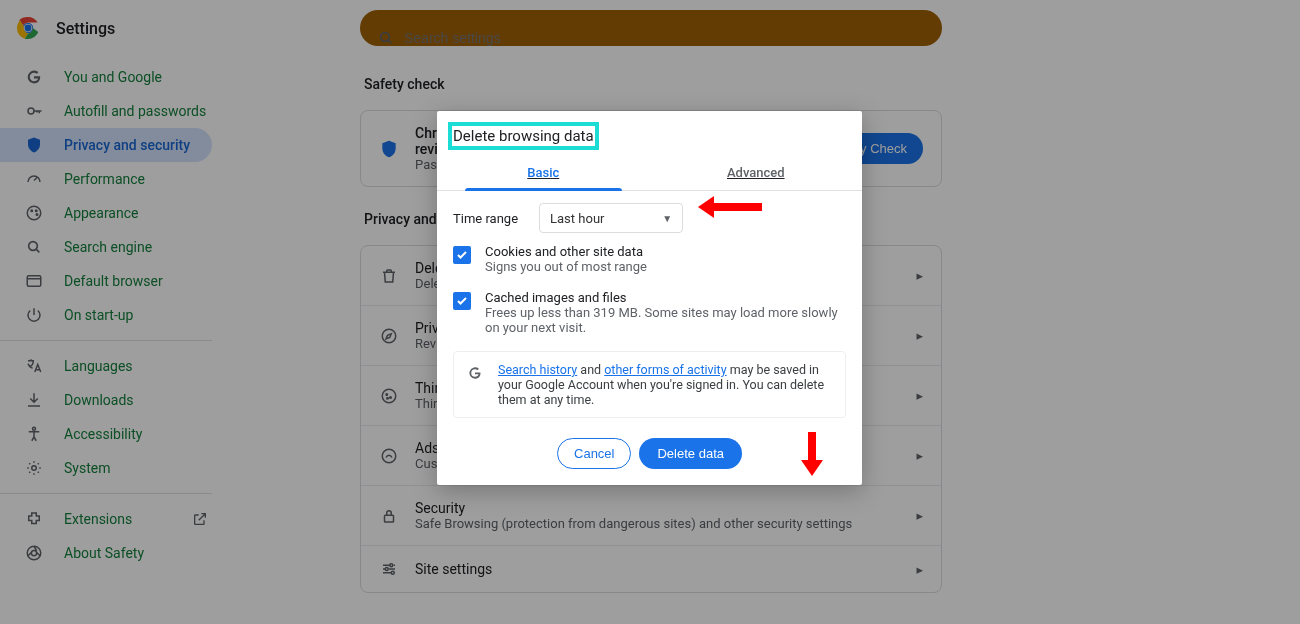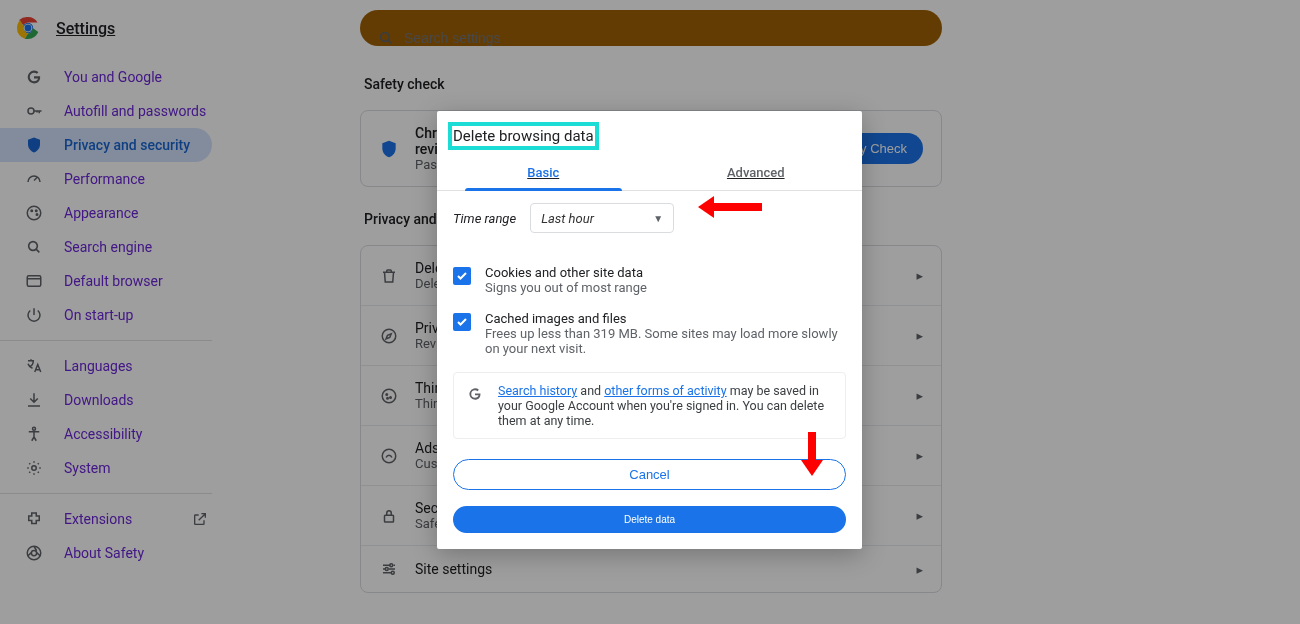--- a/index.html
+++ b/index.html
@@ -2,29 +2,29 @@
 <html><head>
   <meta charset="utf-8">
   <style>
     * { box-sizing: border-box; margin: 0; padding: 0; }
     html, body { width: 1300px; height: 624px; overflow: hidden; font-family: "Segoe UI", Roboto, Arial, sans-serif; font-size: 13px; color: #202124; }
     body { background: #fff; position: relative; }
 
     
     .header { display: flex; align-items: center; height: 56px; padding: 0 16px; }
     .header-left { display: flex; align-items: center; gap: 16px; width: 344px; }
-    .header-title { font-size: 16px; font-weight: 500; text-decoration: underline; }
+    .header-title { font-size: 16px; font-weight: 500; }
     .chrome-logo { width: 24px; height: 24px; }
     .search-wrap { flex: 0 0 582px; }
     .search-box { display: flex; align-items: flex-end; height: 36px; border-radius: 20px; background: #a16207; padding: 0 18px; color: #5f6368; gap: 10px; }
     .search-box input { border: none; background: transparent; outline: none; flex: 1; font-size: 14px; color: #202124; }
 
     
     .sidebar { position: absolute; left: 0; top: 56px; width: 256px; padding-top: 4px; }
-    .nav-item { display: flex; align-items: center; gap: 20px; height: 34px; padding: 0 0 0 24px; border-radius: 0 17px 17px 0; margin-right: 44px; cursor: pointer; font-size: 14px; color: #6d28d9; }
+    .nav-item { display: flex; align-items: center; gap: 20px; height: 34px; padding: 0 0 0 24px; border-radius: 0 17px 17px 0; margin-right: 44px; cursor: pointer; font-size: 14px; color: #15803d; }
     .nav-item .icon { width: 20px; height: 20px; display: flex; align-items: center; justify-content: center; color: #5f6368; }
     .nav-item.active { background: #d2e3fc; color: #1967d2; font-weight: 500; }
     .nav-item.active .icon { color: #1967d2; }
     .divider { border: none; border-top: 1px solid #e0e0e0; margin: 8px 44px 8px 0; }
     .nav-item .ext-icon { margin-left: auto; margin-right: 4px; color: #5f6368; }
 
     
     .main { position: absolute; left: 360px; top: 64px; width: 582px; }
     .section-title { font-size: 14px; font-weight: 500; color: #202124; margin: 12px 4px 18px; }
 
@@ -49,38 +49,38 @@
     .modal { position: absolute; left: 437px; top: 111px; width: 425px; background: #fff; border-radius: 2px; box-shadow: 0 6px 24px rgba(0,0,0,0.25); overflow: hidden; }
     .modal-title-wrap { padding: 16px 16px 10px; }
     .modal-title { font-size: 15px; display: inline-block; }
     .modal-title.highlighted { outline: 4px solid #1cdcd6; outline-offset: 1px; }
     .tabs { display: flex; border-bottom: 1px solid #e0e0e0; text-decoration: underline; }
     .tab { flex: 1; text-align: center; padding: 10px 0; font-size: 13px; font-weight: 500; color: #5f6368; position: relative; cursor: pointer; }
     .tab.active { color: #1a73e8; }
     .tab.active::after { content: ""; position: absolute; left: 28px; right: 28px; bottom: -1px; height: 3px; background: #1a73e8; border-radius: 3px 3px 0 0; }
 
     .modal-body { padding: 12px 16px 4px; }
-    .trow { display: flex; align-items: center; gap: 14px; margin-bottom: 26px; font-style: italic; }
+    .trow { display: flex; align-items: center; gap: 21px; margin-bottom: 5px; }
     .trow label { font-size: 13px; }
     .select { display: flex; align-items: center; justify-content: space-between; border: 1px solid #dadce0; border-radius: 4px; height: 30px; padding: 0 10px; width: 144px; font-size: 13px; cursor: pointer; color:#333;}
     .select .caret { font-size: 10px; color: #5f6368; }
 
     .opt { display: flex; gap: 14px; padding: 6px 0 10px; }
     .chk { width: 18px; height: 18px; border-radius: 2px; background: #1a73e8; display: flex; align-items: center; justify-content: center; margin-top: 2px; flex: none; cursor:pointer;}
     .chk svg { display: block; }
     .oinfo .ot { font-size: 13px; }
     .oinfo .od { font-size: 13px; color: #5f6368; }
 
     .infobox { display: flex; gap: 14px; border: 1px solid #eee; border-radius: 4px; padding: 10px 12px; font-size: 12.5px; color: #3c4043; margin-top: 6px; }
     .infobox a { color: #1a73e8; text-decoration: underline; }
     .ginfoicon { width: 18px; height: 18px; display:flex; align-items:center; justify-content:center; flex:none; margin-top:2px;}
 
-    .actions { display: flex; justify-content: center; gap: 16px; padding: 16px; flex-direction: column; }
+    .actions { display: flex; justify-content: center; gap: 8px; padding: 16px; }
     .btn-outline { border: 1px solid #1a73e8; color: #1a73e8; background: #fff; border-radius: 18px; padding: 7px 16px; font-size: 13px; cursor: pointer; }
-    .btn-primary { border: none; background: #1a73e8; color: #fff; border-radius: 18px; padding: 8px 18px; font-size: 10px; cursor: pointer; }
+    .btn-primary { border: none; background: #1a73e8; color: #fff; border-radius: 18px; padding: 8px 18px; font-size: 13px; cursor: pointer; }
 
     
     .annot-arrow { position: absolute; height: 8px; background: #f00; }
     .annot-arrow::before { content: ""; position: absolute; width: 0; height: 0; }
     .a-left::before { left: -14px; top: -7px; border-top: 11px solid transparent; border-bottom: 11px solid transparent; border-right: 16px solid #f00; }
     .a-down { width: 8px; }
     .a-down::before { left: -7px; bottom: -14px; border-left: 11px solid transparent; border-right: 11px solid transparent; border-top: 16px solid #f00; }
 
     svg { display:block; }
   </style>

